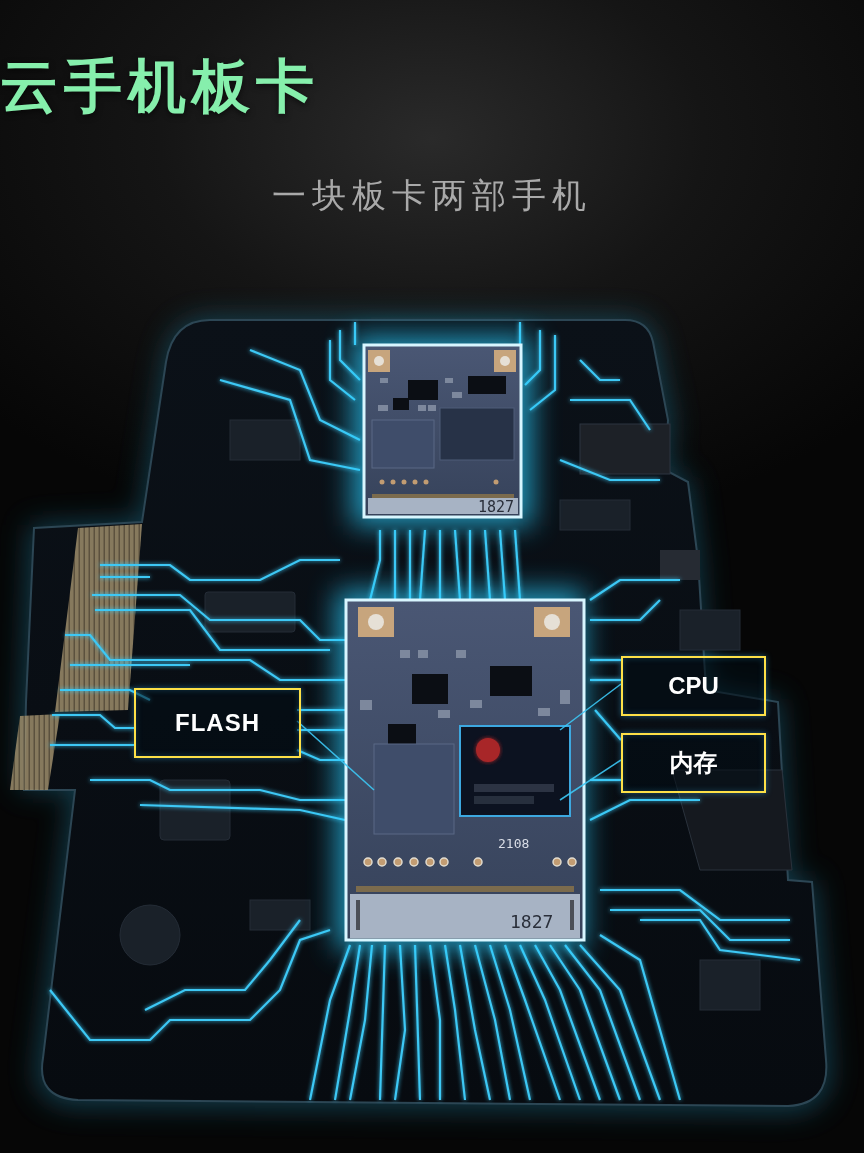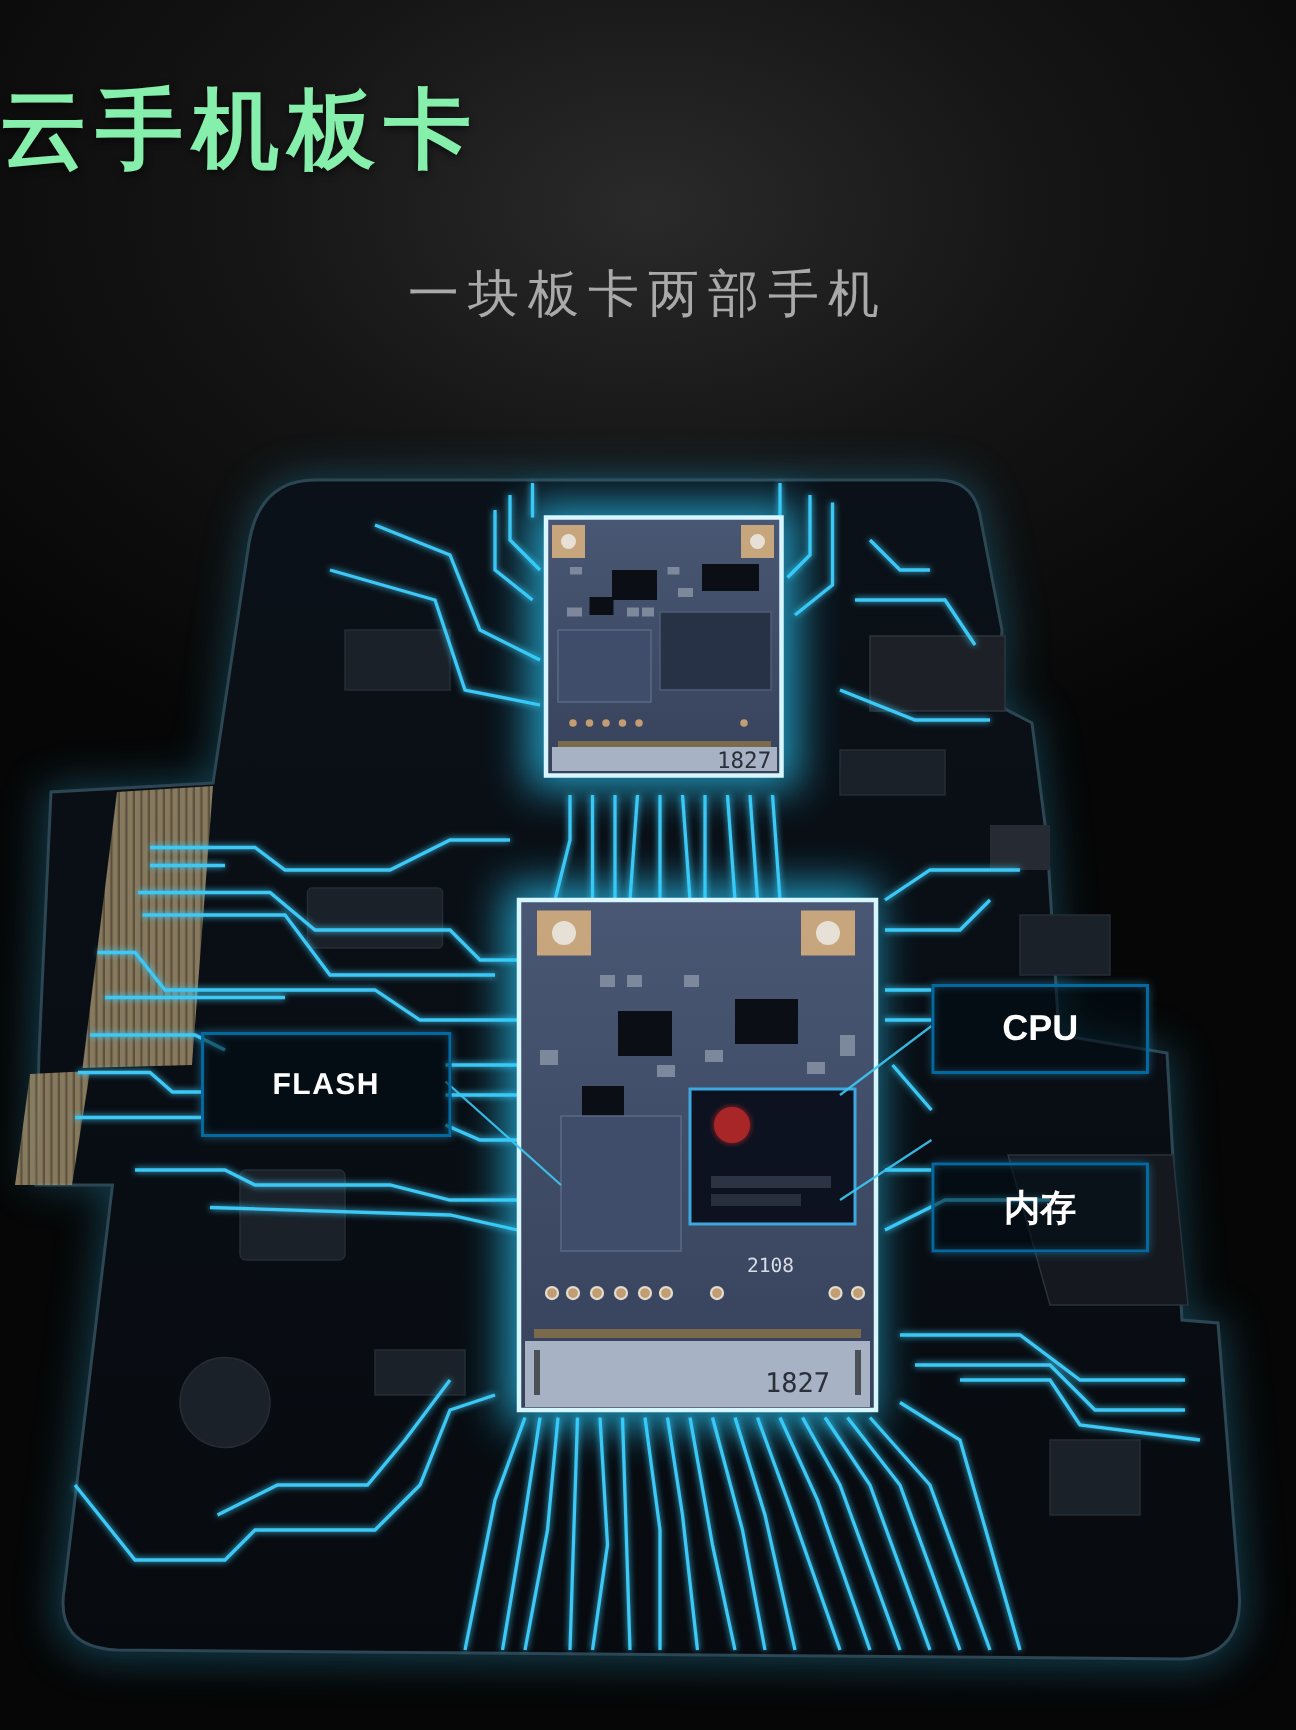--- a/index.html
+++ b/index.html
@@ -1,24 +1,24 @@
 <!DOCTYPE html>
 <html><head>
 <meta charset="utf-8">
 <style>
   html,body{margin:0;padding:0;}
   body{width:864px;height:1153px;overflow:hidden;background:#050607;position:relative;font-family:"DejaVu Sans","Liberation Sans",sans-serif;}
   .bg{position:absolute;inset:0;background:radial-gradient(ellipse 70% 35% at 50% 12%, #2a2a2a 0%, #151515 45%, #060606 100%);}
   .title{position:absolute;left:0;right:0;top:48px;text-align:left;color:#86efac;font-size:58px;font-weight:bold;letter-spacing:6px;text-shadow:0 2px 6px rgba(0,0,0,.6);}
   .subtitle{position:absolute;left:0;right:0;top:130px;text-align:center;color:#a9a9a9;font-size:34px;letter-spacing:6px;margin-top:43px;}
   svg.board{position:absolute;left:0;top:0;}
-  .label-box{position:absolute;border:2px solid #0369a1;box-shadow:0 0 6px rgba(57,182,238,.45), inset 0 0 6px rgba(57,182,238,.25);background:rgba(2,12,20,.55);color:#fff;display:flex;align-items:center;justify-content:center;font-weight:bold;font-family:"Liberation Sans","DejaVu Sans",sans-serif;}
-  .lb-flash{left:134px;top:688px;width:163px;height:66px;font-size:20px;letter-spacing:1px;justify-content:center;}
+  .label-box{position:absolute;border:2px solid #fde047;box-shadow:0 0 6px rgba(57,182,238,.45), inset 0 0 6px rgba(57,182,238,.25);background:rgba(2,12,20,.55);color:#fff;display:flex;align-items:center;justify-content:center;font-weight:bold;font-family:"Liberation Sans","DejaVu Sans",sans-serif;}
+  .lb-flash{left:134px;top:688px;width:163px;height:66px;font-size:24px;letter-spacing:1px;justify-content:center;}
   .lb-cpu{left:621px;top:656px;width:141px;height:56px;font-size:24px;}
-  .lb-mem{left:621px;top:775px;width:141px;height:56px;font-size:24px;}
+  .lb-mem{left:621px;top:733px;width:141px;height:56px;font-size:24px;}
   .module-label{position:absolute;font-family:"DejaVu Sans Mono","Liberation Mono",monospace;color:#2a2f3a;font-size:15px;}
 </style>
 </head>
 <body>
 
 <div class="bg"></div>
 
 <div class="title">云手机板卡</div>
 <div class="subtitle">一块板卡两部手机</div>
 

